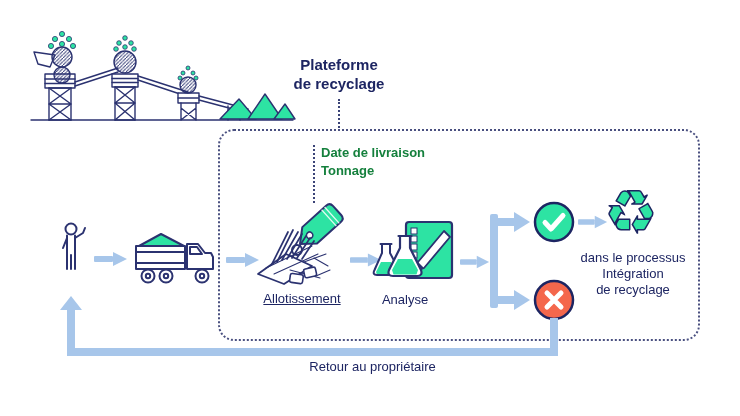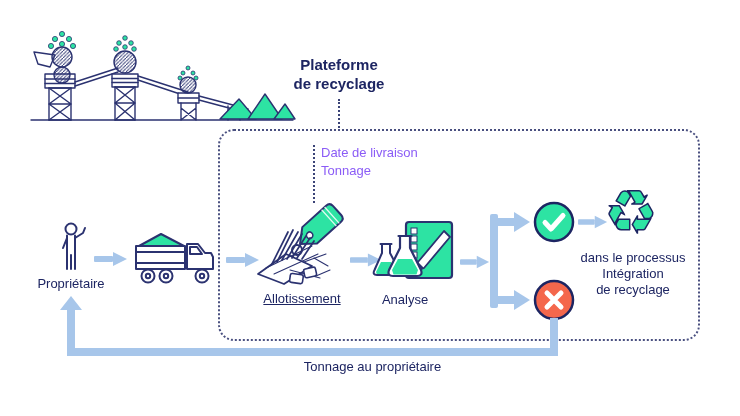--- a/index.html
+++ b/index.html
@@ -1,21 +1,21 @@
 <!DOCTYPE html>
 <html><head>
 <meta charset="utf-8">
 <style>
   html,body{margin:0;padding:0;background:#fff;}
   #stage{position:relative;width:740px;height:416px;background:#fff;overflow:hidden;
          font-family:"Liberation Sans", sans-serif;color:#1d2562;}
   .abs{position:absolute;}
   .lbl{font-size:13px;font-weight:500;color:#1d2562;text-align:center;line-height:16px;}
   .title{font-size:15px;font-weight:bold;text-align:center;line-height:19px;color:#1d2562;}
-  .fields div{font-size:13px;line-height:17.5px;color:#8b5cf6;font-weight:400;}
+  .fields div{font-size:13px;line-height:17.5px;color:#15803d;font-weight:700;}
   .dotv{border-left:2px dotted #3a4377;width:0;}
   .platform-box{border:2px dotted #4a5080;border-radius:16px;}
   .blue{background:#a7c6ea;}
   .uparrow{width:0;height:0;border-left:11px solid transparent;border-right:11px solid transparent;
            border-bottom:14px solid #a7c6ea;}
   .recycle-glyph{font-size:60px;line-height:66px;text-align:center;color:#2de3a3;
                  -webkit-text-stroke:1.5px #1d2562;}
 </style>
 </head>
 <body>
@@ -94,21 +94,20 @@
 
   <svg class="abs" style="left:51px;top:222px;" width="40" height="52" viewBox="0 0 40 52">
     <g stroke="#2b3270" stroke-width="2" fill="none" stroke-linecap="round" stroke-linejoin="round">
       <circle cx="20" cy="7" r="5.5" fill="#fff"></circle>
       <path d="M16,13.5 V31 M24,13.5 V31"></path>
       <path d="M16,31 V47 M24,31 V47 M20,33 V47"></path>
       <path d="M24,16 L32,11 L34,6"></path>
       <path d="M16,16 L12,26"></path>
     </g>
   </svg>
-  <div class="abs lbl" style="left:12px;top:276px;width:118px;">Propriétaire</div>
 
   <svg class="abs" style="left:94px;top:251px;" width="34" height="16" viewBox="0 0 34 16">
     <g fill="#a7c6ea">
         <rect x="0" y="5" width="19" height="6" rx="1"></rect>
         <polygon points="19,1 33,8 19,15"></polygon>
       </g>
   </svg>
 
   <svg class="abs" style="left:134px;top:231px;" width="86" height="56" viewBox="0 0 86 56">
     <g stroke="#2b3270" stroke-width="2" fill="#fff" stroke-linejoin="round" stroke-linecap="round">
@@ -239,15 +238,15 @@
 
   <svg class="abs" style="left:532px;top:278px;" width="44" height="44" viewBox="0 0 44 44">
     <circle cx="22" cy="22" r="19" fill="#f4674c" stroke="#1d2562" stroke-width="2.5"></circle>
     <path d="M15,15 L29,29 M29,15 L15,29" stroke="#fff" stroke-width="5" fill="none" stroke-linecap="round"></path>
   </svg>
 
   <div class="abs blue" style="left:550px;top:318px;width:8px;height:34px;"></div>
   <div class="abs blue" style="left:67px;top:348px;width:491px;height:8px;"></div>
   <div class="abs blue" style="left:67px;top:308px;width:8px;height:48px;"></div>
   <div class="abs uparrow" style="left:60px;top:296px;"></div>
-  <div class="abs lbl" style="left:280px;top:359px;width:185px;">Tonnage au propriétaire</div>
+  <div class="abs lbl" style="left:280px;top:359px;width:185px;">Retour au propriétaire</div>
 
 </div>
 
 </body></html>

